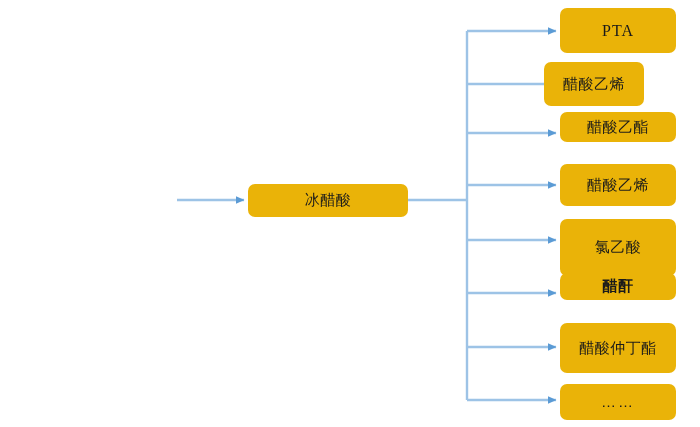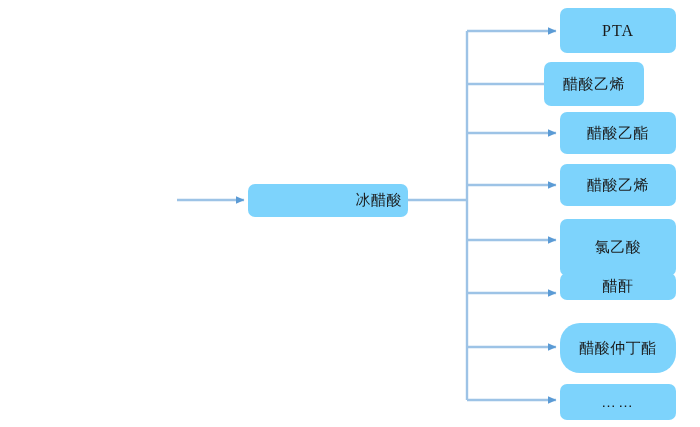--- a/index.html
+++ b/index.html
@@ -10,21 +10,21 @@
   #canvas {
     position: relative;
     width: 700px;
     height: 427px;
     background: #ffffff;
     overflow: hidden;
     font-family: "Liberation Sans", sans-serif;
   }
   .node {
     position: absolute;
-    background: #7dd3fc;
+    background: #eab308;
     border-radius: 7px;
     display: flex;
     align-items: center;
     justify-content: center;
     text-align: center;
     color: #1a1a1a;
     font-size: 15px;
     line-height: 1.25;
     letter-spacing: 0.5px;
     box-sizing: border-box;
@@ -92,49 +92,49 @@
     </g>
     <g>
       <line x1="467" y1="347" x2="556" y2="347" stroke="#9dc3e6" stroke-width="2.4" marker-end="url(#ah)"></line>
     </g>
     <g>
       <line x1="467" y1="400" x2="556" y2="400" stroke="#9dc3e6" stroke-width="2.4" marker-end="url(#ah)"></line>
     </g>
   </svg>
 
 
-  <div class="node" style="left:248px; top:184px; width:160px; height:33px;justify-content:flex-end;">
+  <div class="node" style="left:248px; top:184px; width:160px; height:33px;">
     <span>冰醋酸</span>
   </div>
 
   <div class="node latin" style="left:560px; top:8px; width:116px; height:45px;">
     <span>PTA</span>
   </div>
 
   <div class="node" style="left:544px; top:62px; width:100px; height:44px;">
     <span>醋酸乙烯</span>
   </div>
 
-  <div class="node" style="left:560px; top:112px; width:116px; height:42px;">
+  <div class="node" style="left:560px; top:112px; width:116px; height:30px;">
     <span>醋酸乙酯</span>
   </div>
 
   <div class="node" style="left:560px; top:164px; width:116px; height:42px;">
     <span>醋酸乙烯</span>
   </div>
 
   <div class="node" style="left:560px; top:219px; width:116px; height:57px;">
     <span>氯乙酸</span>
   </div>
 
-  <div class="node" style="left:560px; top:273px; width:116px; height:27px;">
+  <div class="node" style="left:560px; top:273px; width:116px; height:27px;font-weight:bold;">
     <span>醋酐</span>
   </div>
 
-  <div class="node" style="left:560px; top:323px; width:116px; height:50px;border-radius:20px;">
+  <div class="node" style="left:560px; top:323px; width:116px; height:50px;">
     <span>醋酸仲丁酯</span>
   </div>
 
   <div class="node dots" style="left:560px; top:384px; width:116px; height:36px;">
     <span>……</span>
   </div>
 
 </div>
 
 </body></html>

